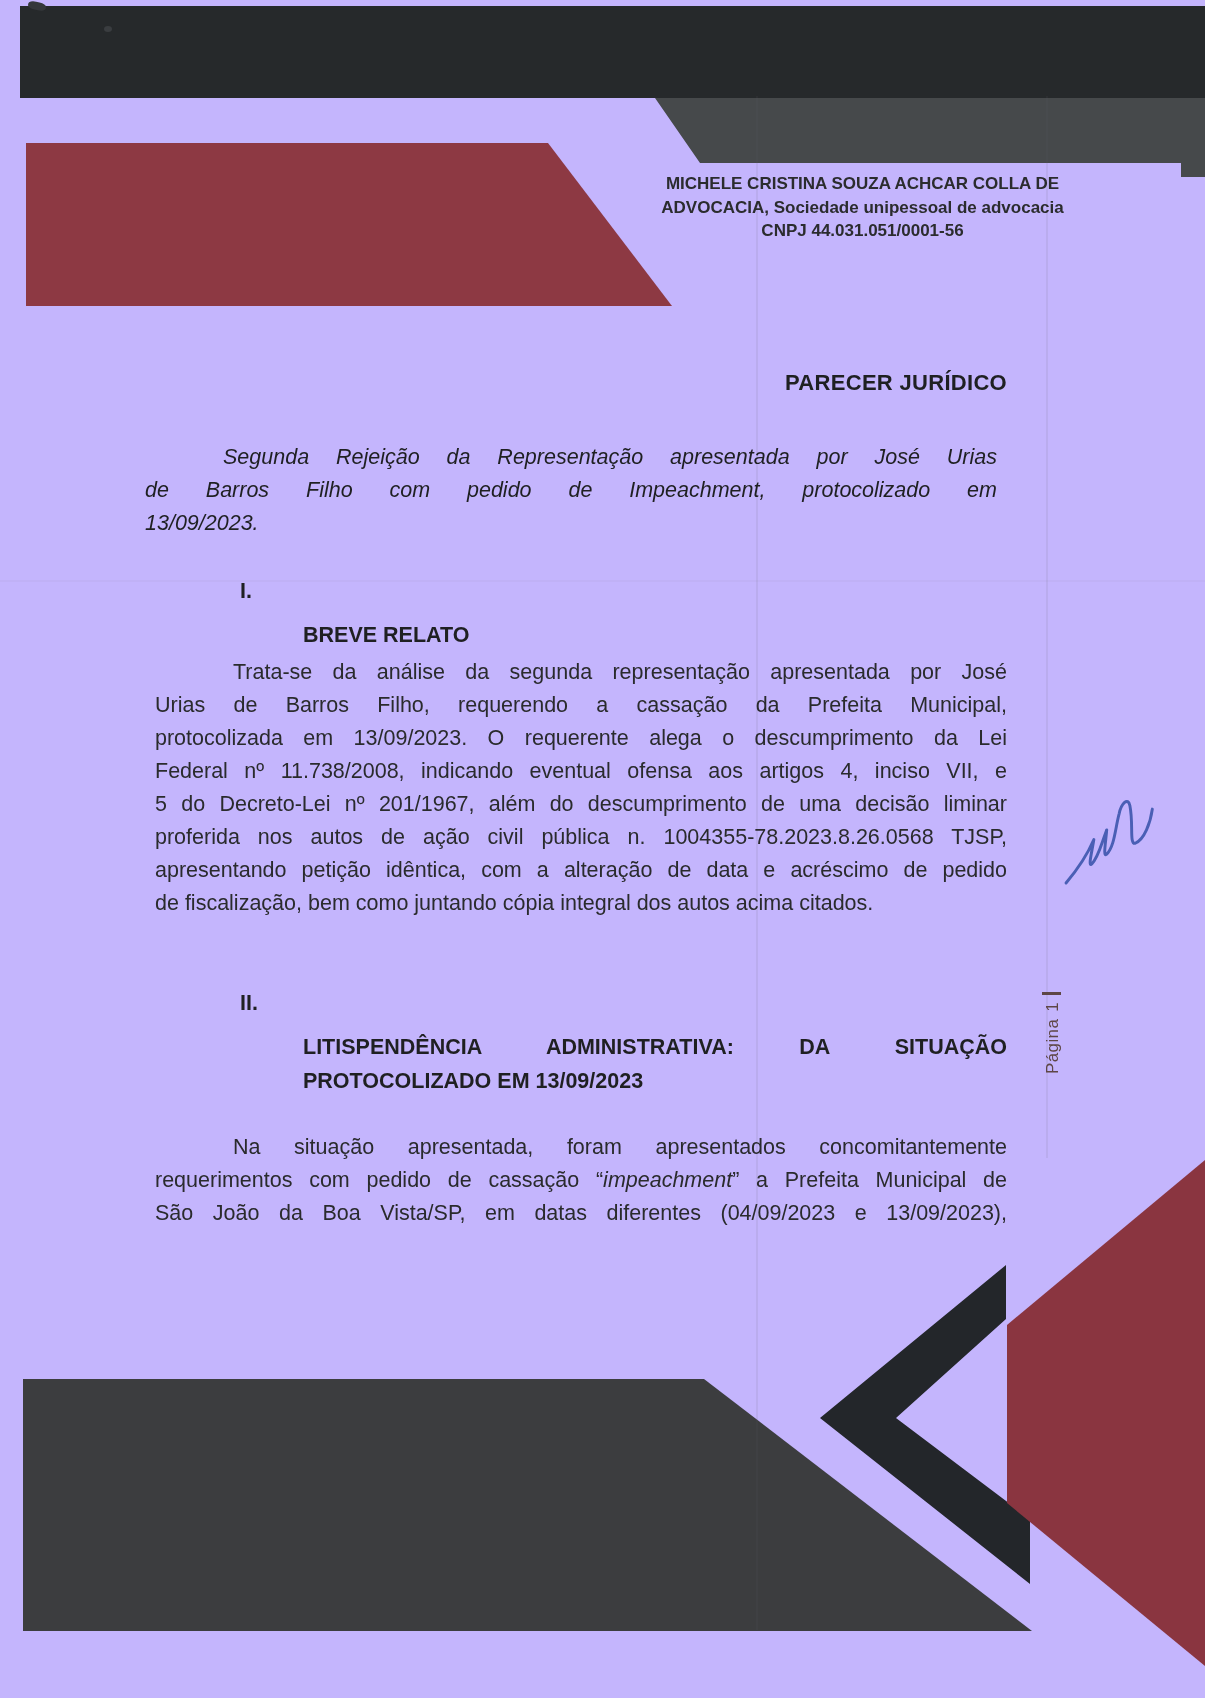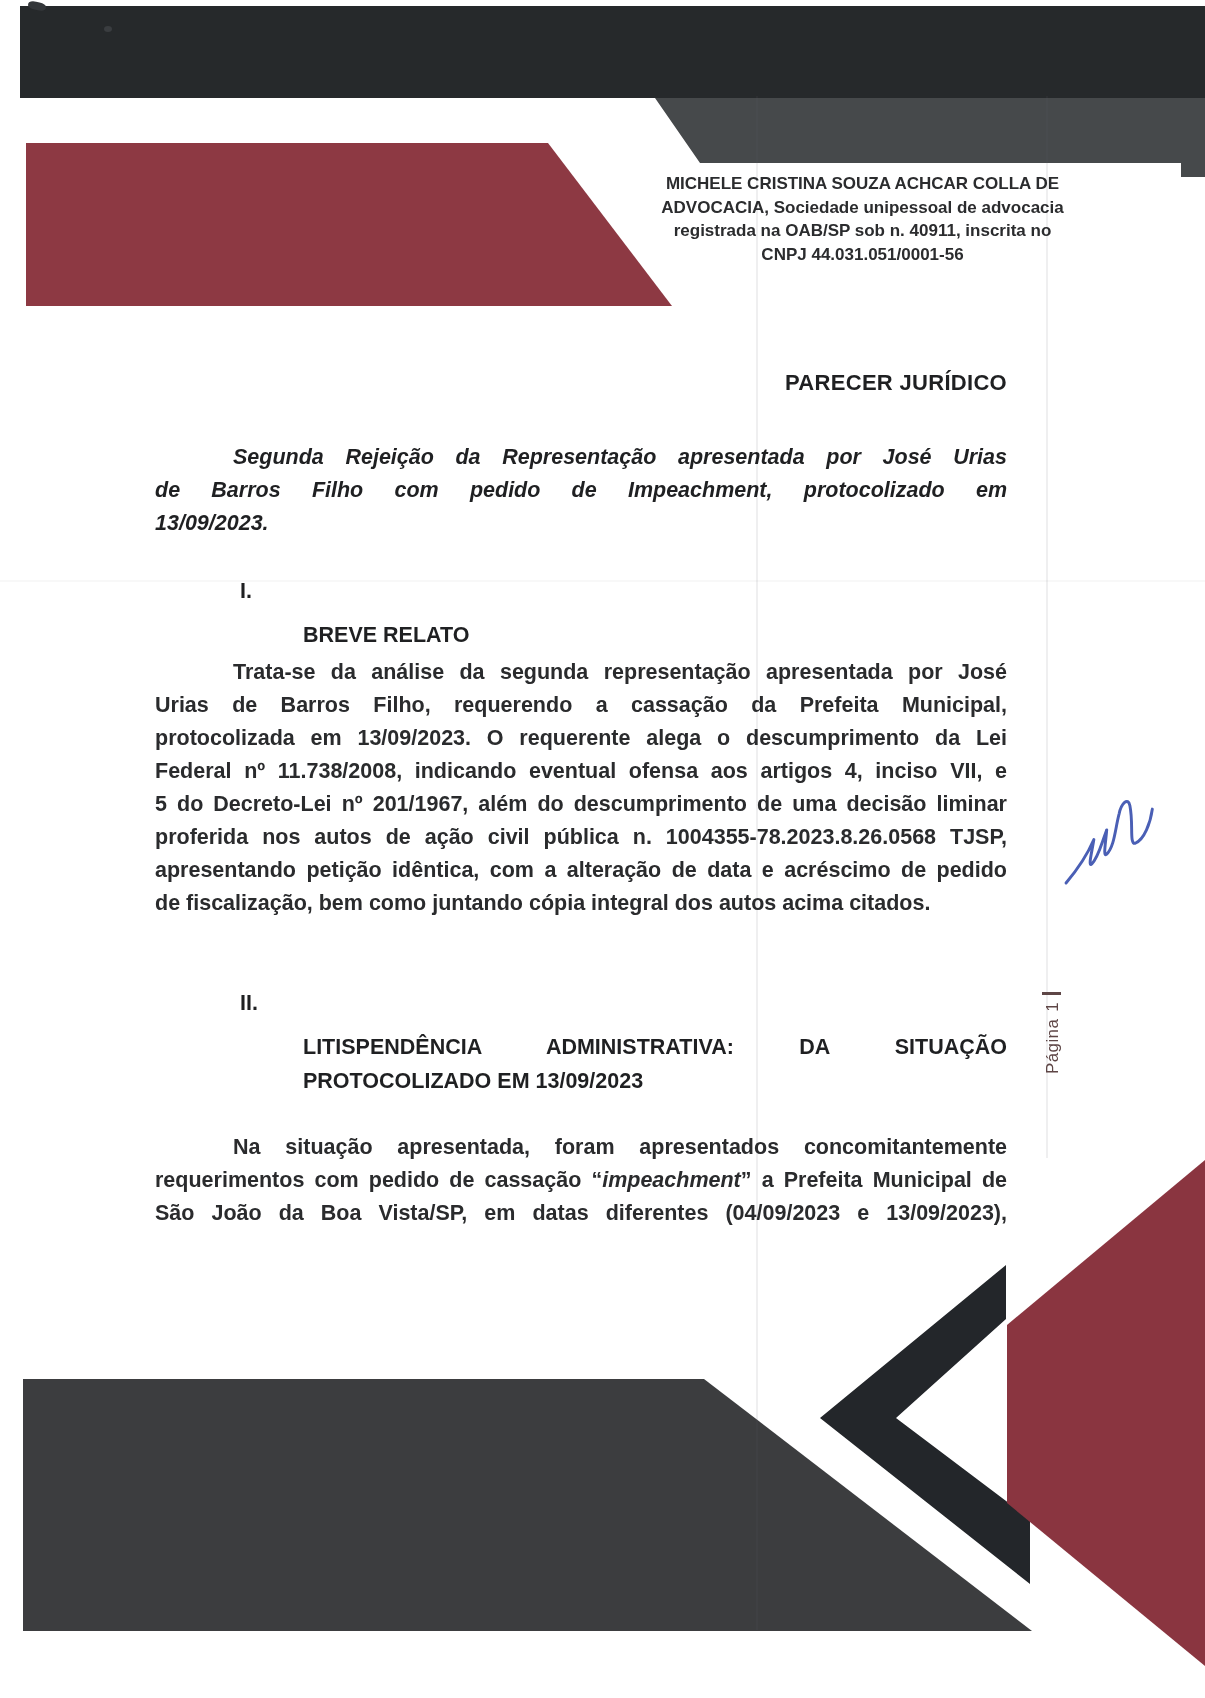--- a/index.html
+++ b/index.html
@@ -1,16 +1,16 @@
 <!DOCTYPE html>
 <html><head>
 <meta charset="utf-8">
 <style>
   html,body{margin:0;padding:0;background:#e8e8e8;}
-  #page{position:relative;width:1205px;height:1698px;background:#ffffff;overflow:hidden;
+  #page{position:relative;width:1205px;height:1698px;background:#c4b5fd;overflow:hidden;
         font-family:"Liberation Sans", sans-serif;}
   .abs{position:absolute;}
   .shape{position:absolute;left:0;top:0;width:1205px;height:1698px;}
 
   
   #shape-top-black{background:var(--dark_band);clip-path:polygon(20px 6px,1205px 6px,1205px 98px,20px 98px);}
   #shape-top-gray{background:var(--gray_band);clip-path:polygon(655px 98px,1205px 98px,1205px 177px,1181px 177px,1181px 163px,700px 163px);}
   #shape-maroon-top{background:var(--maroon_top);clip-path:polygon(26px 143px,548px 143px,672px 306px,26px 306px);}
   #shape-trapezoid{background:var(--trapezoid);clip-path:polygon(23px 1379px,704px 1379px,1032px 1631px,23px 1631px);}
   #shape-chevron{background:var(--chevron);clip-path:polygon(1006px 1265px,820px 1418px,1030px 1584px,1030px 1519px,896px 1418px,1006px 1319px);}
@@ -30,23 +30,23 @@
   #letterhead .tline{text-align:center;text-align-last:center;white-space:nowrap;}
 
   
   .tline{text-align:justify;text-align-last:justify;text-justify:inter-word;white-space:nowrap;}
   .tline.last{text-align-last:left;}
   .tline.indent{padding-left:78px;}
   .it{font-style:italic;}
 
   #doc-title{left:155px;top:370px;width:852px;text-align:right;font-weight:700;
              font-size:22px;color:#1f2022;letter-spacing:.3px;}
-  #subject{left:155px;top:441px;width:852px;font-weight:700;font-style:italic;
+  #subject{left:145px;top:441px;width:852px;font-weight:400;font-style:italic;
            font-size:21.5px;line-height:33px;color:#1f2022;}
-  .para{left:155px;width:852px;font-size:21.5px;line-height:33px;color:#2a2b2d;font-weight:bold;}
+  .para{left:155px;width:852px;font-size:21.5px;line-height:33px;color:#2a2b2d;}
   #para1{top:656px;}
   #para2{top:1131px;}
   .section{position:absolute;left:155px;width:852px;display:flex;font-weight:700;
            font-size:21.5px;line-height:33.5px;color:#1f2022;}
   .sec-num{margin-left:85px;width:63px;flex:0 0 auto;}
   .sec-body{width:704px;margin-top:44px;}
   #section1{top:575px;}
   #section2{top:987px;}
 
   
@@ -71,21 +71,20 @@
 
   <div class="vline" id="vline1"></div>
   <div class="vline" id="vline2"></div>
   <div id="hline1"></div>
   <div id="speck1"></div>
   <div id="speck2"></div>
 
   <div class="abs" id="letterhead">
       <div class="tline">MICHELE CRISTINA SOUZA ACHCAR COLLA DE</div>
       <div class="tline">ADVOCACIA, Sociedade unipessoal de advocacia</div>
-      <div class="tline">registrada na OAB/SP sob n. 40911, inscrita no</div>
       <div class="tline">CNPJ 44.031.051/0001-56</div>
     </div>
 
   <div class="abs" id="doc-title">PARECER JURÍDICO</div>
 
   <div class="abs" id="subject">
       <div class="tline indent">Segunda Rejeição da Representação apresentada por José Urias</div>
       <div class="tline">de Barros Filho com pedido de Impeachment, protocolizado em</div>
       <div class="tline last">13/09/2023.</div>
     </div>

